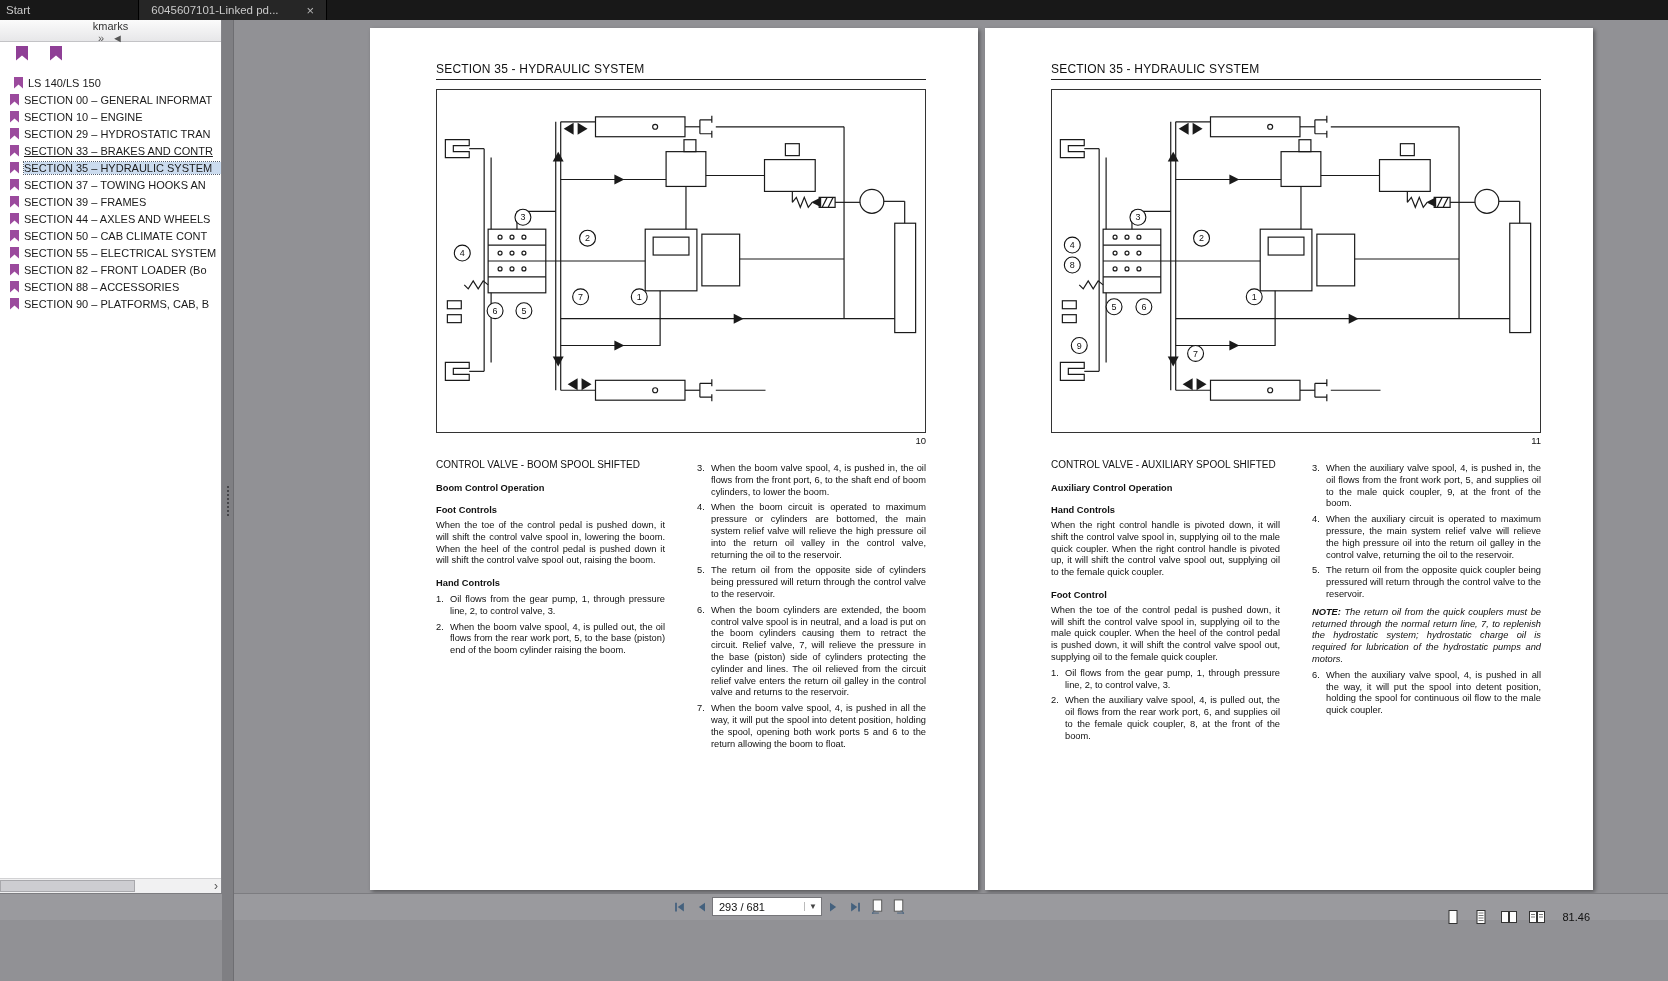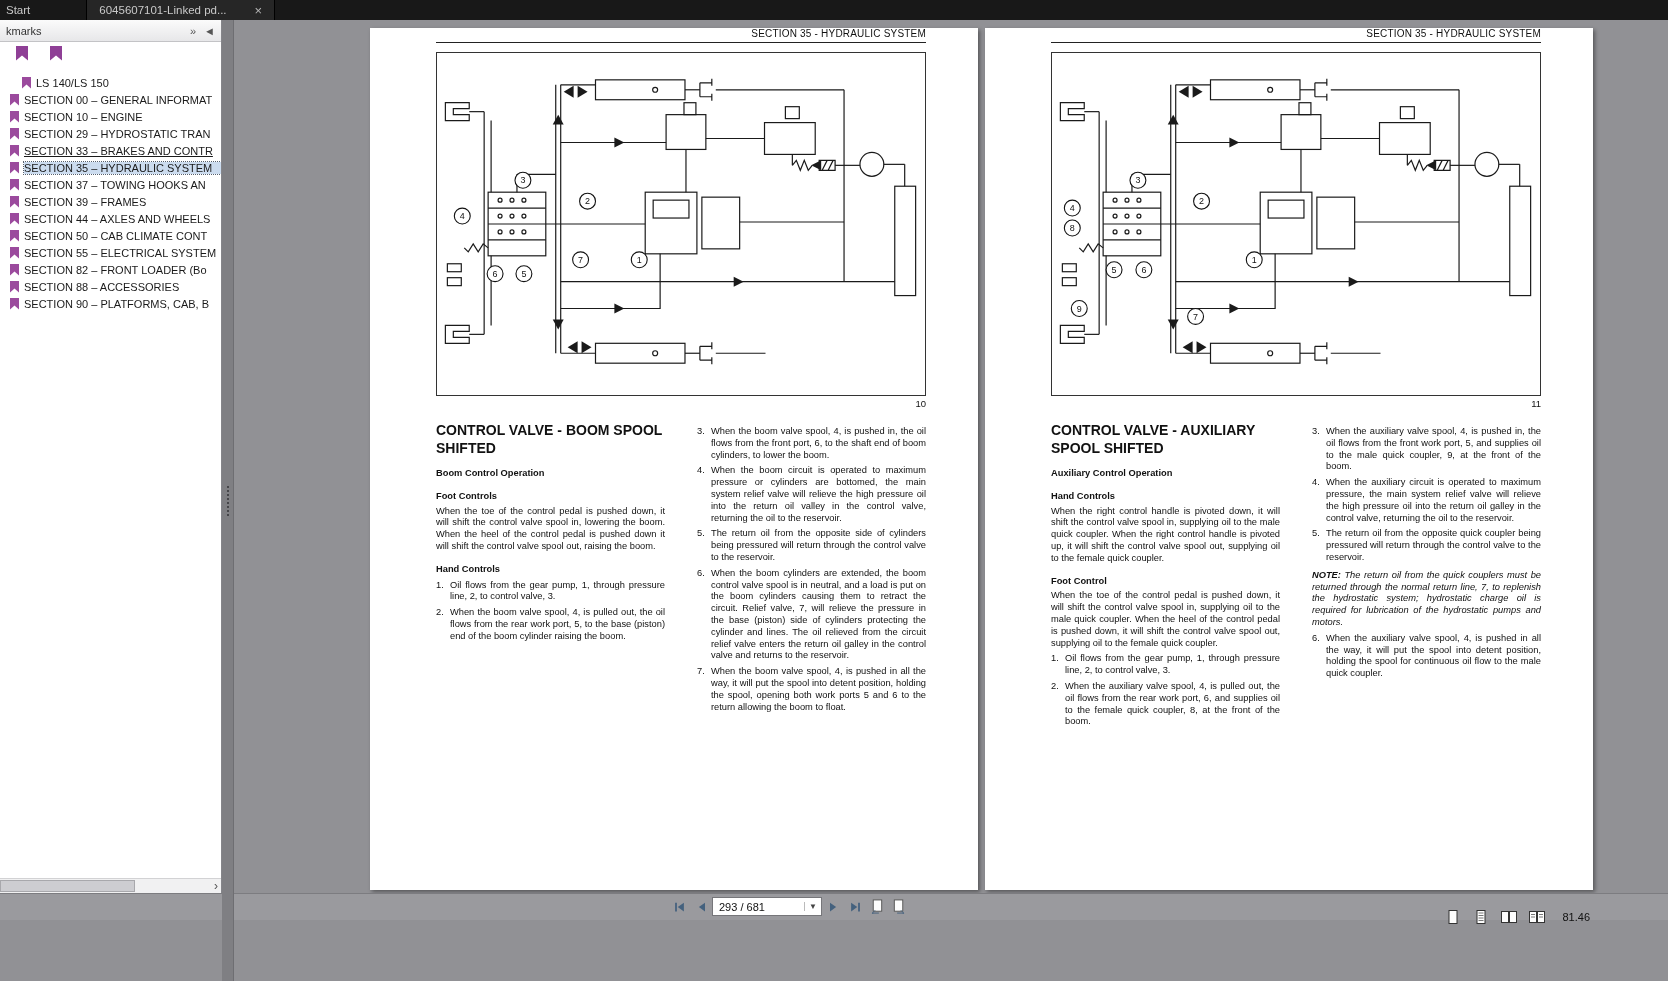--- a/index.html
+++ b/index.html
@@ -3,66 +3,66 @@
 <meta charset="utf-8">
 <style>
   * { box-sizing:border-box; margin:0; padding:0; }
   html,body { width:1668px; height:981px; overflow:hidden; background:#919195;
               font-family:"Liberation Sans",sans-serif; }
 
   
   .topbar { position:absolute; top:0; left:0; right:0; height:20px; background:#181818;
             display:flex; align-items:center; color:#c9c9c9; font-size:11.5px; z-index:20; }
   .tab-start { padding:0 12px 0 6px; height:100%; display:flex; align-items:center; cursor:default; }
-  .doc-tab { margin-left:44px; height:100%; display:flex; align-items:center; gap:28px;
+  .doc-tab { margin-left:96px; height:100%; display:flex; align-items:center; gap:28px;
              padding:0 12px; background:#262626; border-left:1px solid #000; border-right:1px solid #000; }
   .doc-tab .close { color:#b5b5b5; font-size:13px; line-height:1; }
 
   
   .sidebar { position:absolute; top:20px; left:0; width:222px; height:873px; background:#fff;
              border-right:1px solid #85858a; overflow:hidden; z-index:10; }
   .sb-header { height:22px; background:linear-gradient(#fbfbfb,#e7e7e9); border-bottom:1px solid #c3c3c6;
-               display:flex; align-items:center; font-size:11px; color:#333; padding:0 6px; }
+               display:flex; align-items:center; font-size:11px; color:#333; padding:0 6px;flex-direction:column; }
   .sb-header .spacer { flex:1; }
   .sb-ctrl { color:#555; font-size:11px; display:flex; gap:8px; }
   .sb-tools { height:26px; display:flex; align-items:center; gap:22px; padding:0 16px; }
   .bm-icon { display:inline-block; width:9px; height:12px; background:#9b4a9d;
              clip-path:polygon(0 0,100% 0,100% 100%,50% 66%,0 100%); flex:0 0 auto; }
   .bm-icon.lg { width:12px; height:15px; background:#8f3f96; }
   .bm-tree { font-size:11px; color:#1a1a1a; padding-top:6px; }
-  .bm-row { display:flex; align-items:center; height:17px; gap:5px; padding-left:22px; white-space:nowrap; }
+  .bm-row { display:flex; align-items:center; height:17px; gap:5px; padding-left:14px; white-space:nowrap; }
   .bm-row.child { padding-left:10px; }
   .bm-label { overflow:hidden; }
   .bm-label.selected { background:#ccdcef; outline:1px dotted #56606e; flex:1; }
   .bm-label.underline { text-decoration:underline;text-align:right; }
   .sb-hscroll { position:absolute; bottom:0; left:0; right:0; height:15px; background:#f1f1f2;
                 border-top:1px solid #d2d2d4; }
   .sb-hscroll .thumb { position:absolute; left:0; top:1px; width:135px; height:12px;
                        background:#cdcdd1; border:1px solid #a8a8ac; }
   .sb-hscroll .arr { position:absolute; right:3px; top:0; font-size:12px; color:#555; line-height:14px; }
 
   
   .splitter { position:absolute; top:20px; left:222px; width:12px; height:961px; background:#7f7f83;
               border-right:1px solid #6e6e72; display:flex; align-items:center; justify-content:center; z-index:5; }
   .grip { height:30px; border-left:2px dotted #46464a; }
 
   
   .page { position:absolute; top:28px; width:608px; height:862px; background:#fff; color:#111;
           box-shadow:2px 2px 4px rgba(0,0,0,.4); font-size:9.3px; }
   .page.p0 { left:370px; } .page.p1 { left:985px; }
   .page-inner { margin-left:66px; width:490px; }
-  .p-header { text-align:right; font-size:10px; letter-spacing:.2px; }
+  .p-header { margin-top:34px; text-align:left; font-size:12px; letter-spacing:.2px; }
   .p-rule { border-top:1px solid #222; margin-top:3px; }
   .diagram { margin-top:9px; height:344px; border:1px solid #333; position:relative; }
   .diagram svg { width:100%; height:100%; display:block; font-family:inherit; }
   .fig-num { text-align:right; font-size:9.5px; margin-top:2px; }
   .cols { display:flex; gap:32px; margin-top:13px; }
   .col { width:229px; line-height:1.27; }
   .col > :first-child { margin-top:0; }
-  .col .title { font-weight:bold; font-size:14px; line-height:1.25; }
+  .col .title { font-weight:normal; font-size:10px; line-height:1.25; }
   .col .h { font-weight:bold; margin-top:11px; }
   .col p { margin-top:3px; text-align:justify; }
   .col .li { display:flex; margin-top:4px; }
   .col .li .num { width:14px; flex:0 0 auto; }
   .col .li .txt { flex:1; text-align:justify; }
   .col .note { margin-top:6px; font-style:italic; text-align:justify; }
   .p-num { position:absolute; left:0; right:0; bottom:58px; text-align:center; font-weight:bold; font-size:10px; }
 
   
   .statusbar { position:absolute; top:893px; left:0; right:0; height:88px; background:#919195; }

